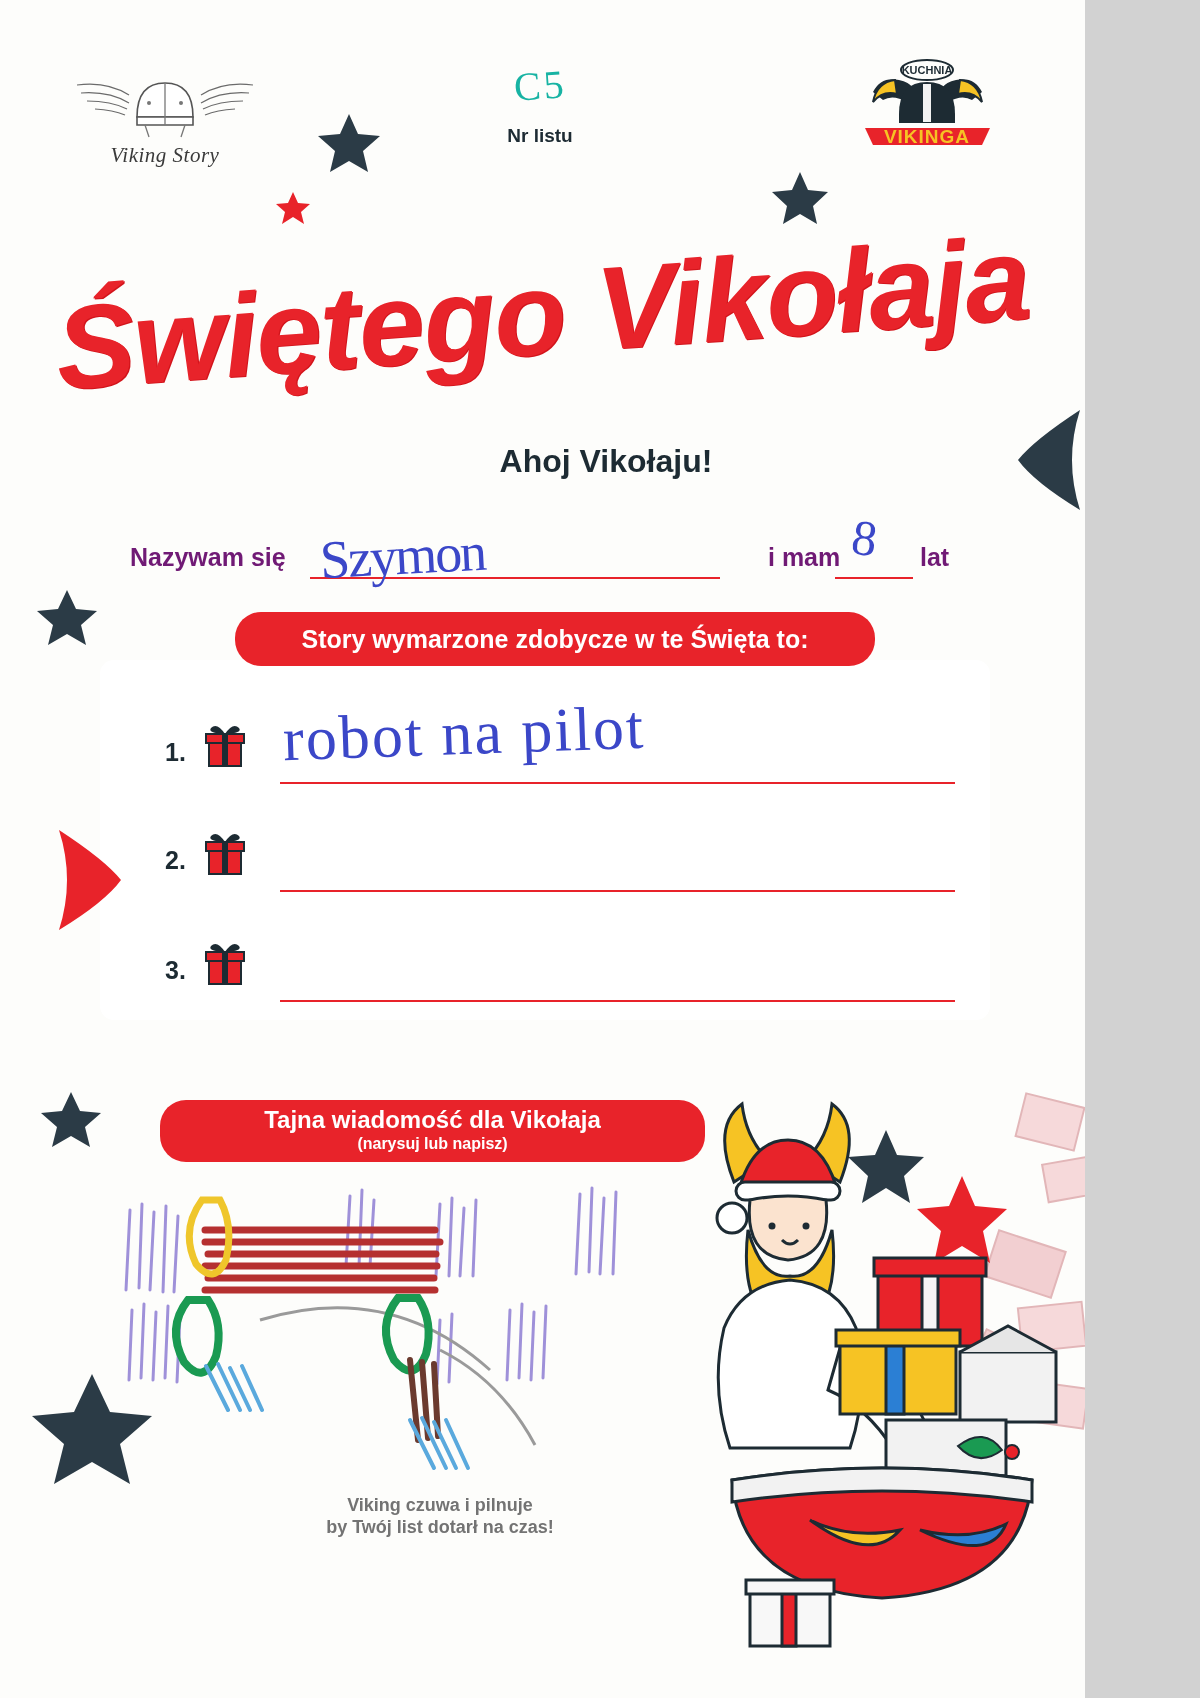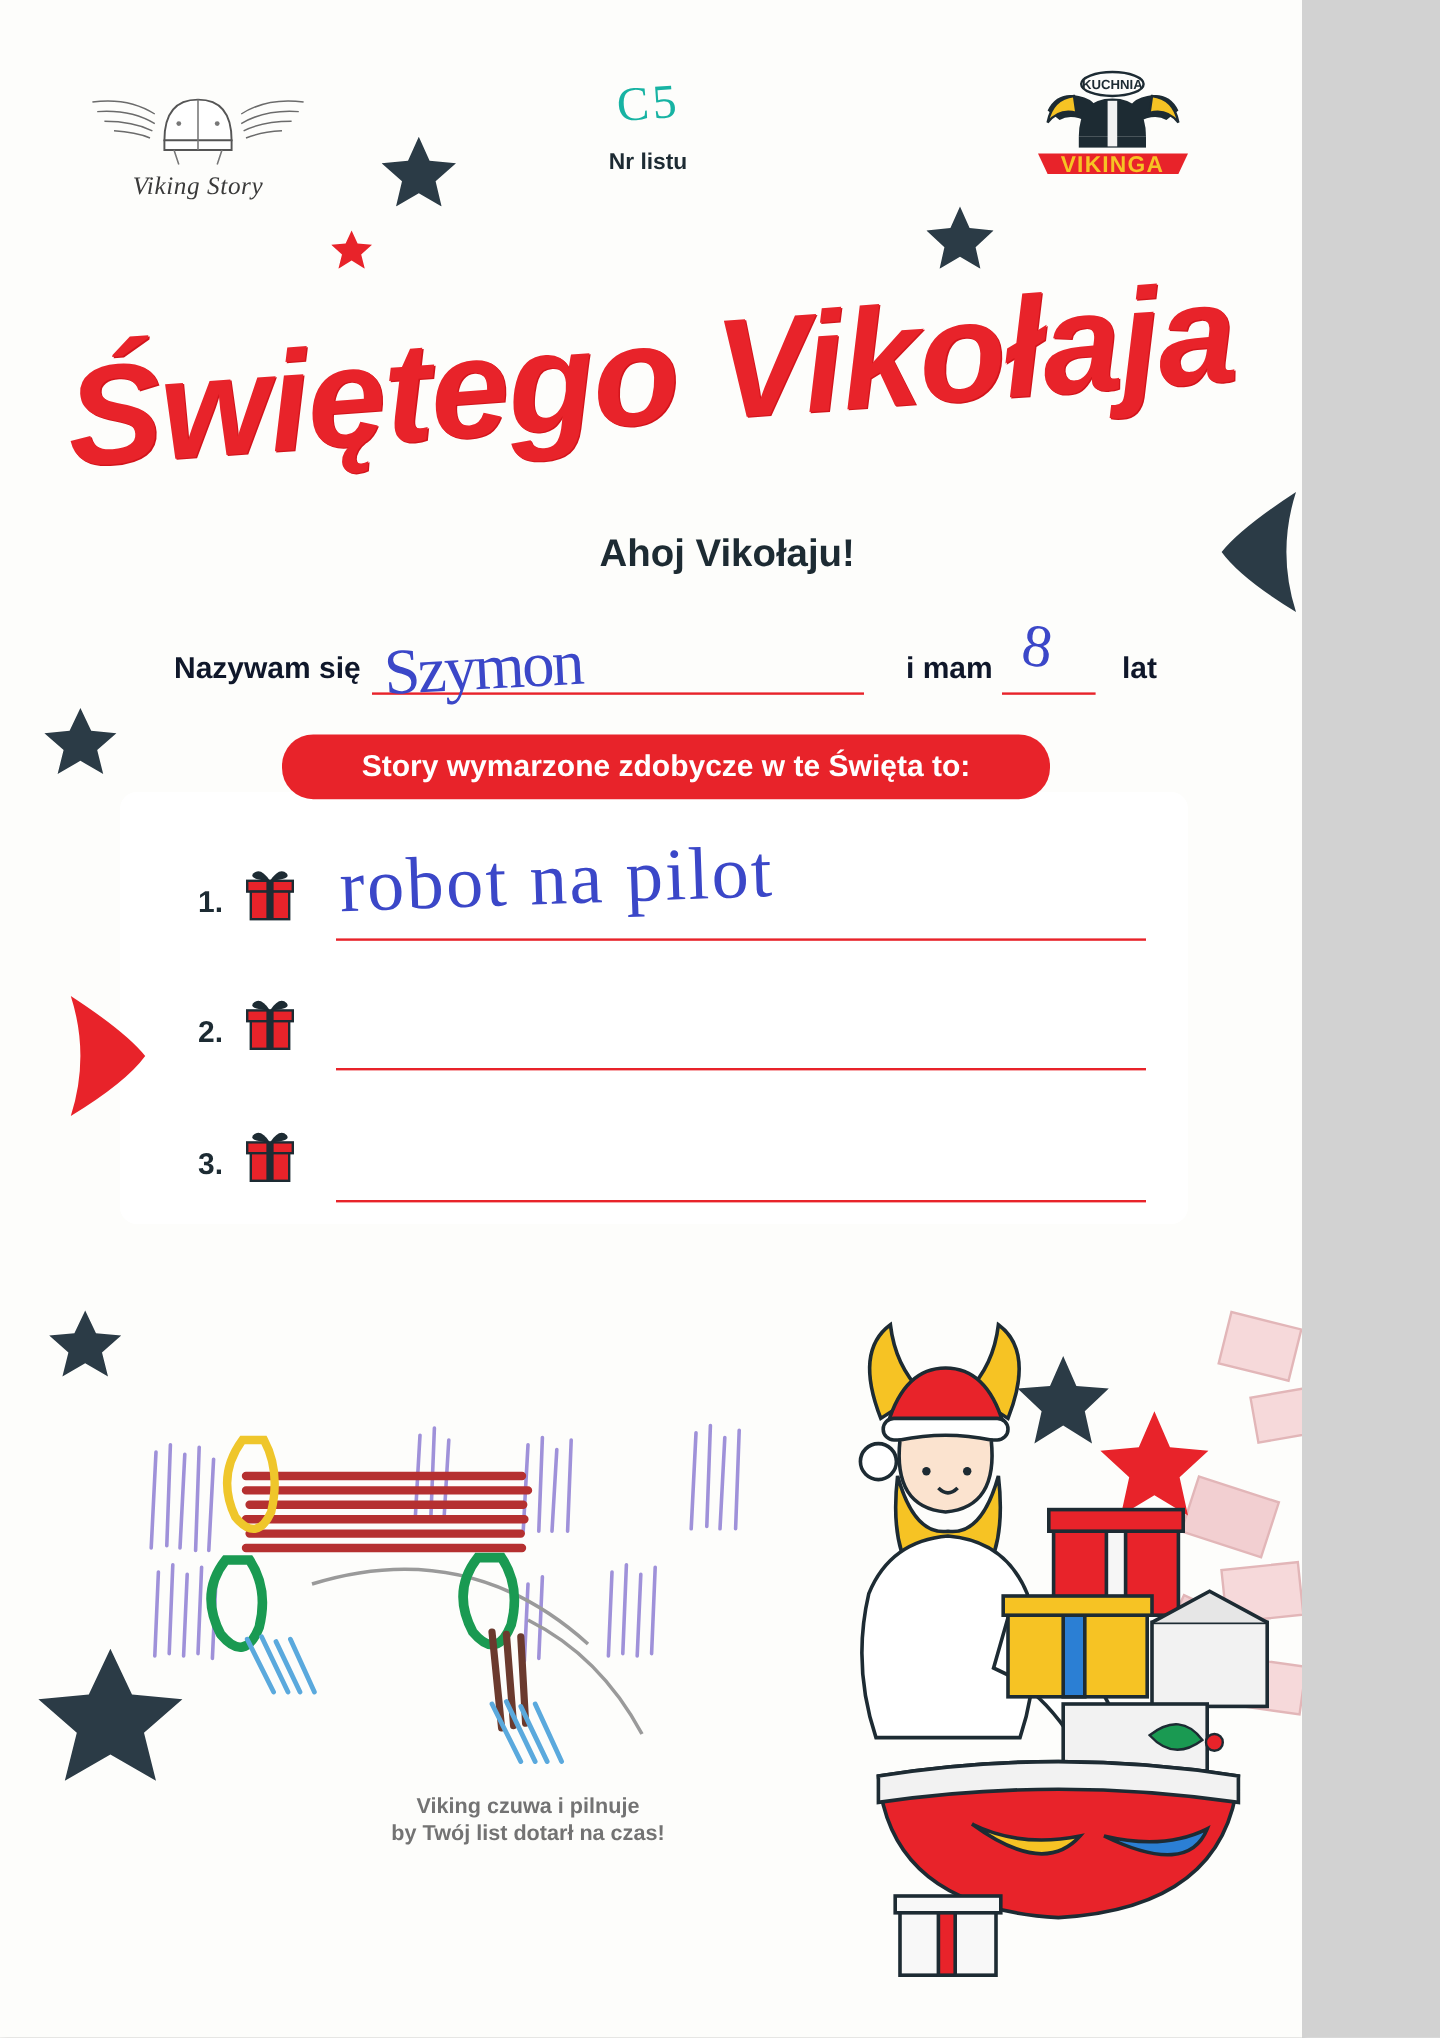--- a/index.html
+++ b/index.html
@@ -66,24 +66,24 @@
   .ahoj{
     position:absolute;left:0;top:443px;width:1188px;text-align:center;
     font-size:32px;font-weight:700;color:#1d2b33;margin-left:12px;
   }
 
   
   .nameline{
     position:absolute;left:130px;top:527px;width:835px;height:60px;
   }
   .nameline .lbl{
-    position:absolute;top:16px;font-size:25px;font-weight:700;color:#0f172a;margin-left:15px;
+    position:absolute;top:16px;font-size:25px;font-weight:700;color:#701a75;
   }
   .nm-lbl{left:0;}
-  .imam-lbl{left:610px;}
+  .imam-lbl{left:638px;}
   .lat-lbl{left:790px;}
   .rule{
     position:absolute;height:2px;background:#e8232a;
   }
   .rule-name{left:180px;top:50px;width:410px;}
   .rule-age{left:705px;top:50px;width:78px;}
   .hand-name{
     position:absolute;left:190px;top:-2px;
     font-family:"Liberation Serif", serif;
     font-size:54px;color:#3b47c8;
@@ -253,20 +253,24 @@
         <path d="M22 12 q8 -12 14 -6 q4 5 -14 6 z" fill="#1d2b33"></path>
         <rect x="3" y="12" width="38" height="9" fill="#e8232a" stroke="#1d2b33" stroke-width="2"></rect>
         <rect x="6" y="21" width="32" height="23" fill="#e8232a" stroke="#1d2b33" stroke-width="2"></rect>
         <rect x="19" y="12" width="6" height="32" fill="#1d2b33"></rect>
       </svg>
     </span>
     <span class="wish-hand"></span>
     <span class="wrule"></span>
   </div>
 
+  <div class="banner banner-secret">
+    <span>Tajna wiadomość dla Vikołaja</span>
+    <span class="sub">(narysuj lub napisz)</span>
+  </div>
 
   <div class="drawing">
     <svg width="590" height="330" viewBox="0 0 590 330">
       <g stroke="#8f7fd4" stroke-width="3" stroke-linecap="round" opacity=".85">
         <path d="M20 40 l-4 80 M32 34 l-3 84 M44 42 l-4 78 M56 36 l-3 86 M68 46 l-4 76"></path>
         <path d="M22 140 l-3 70 M34 134 l-3 74 M46 142 l-3 68 M58 136 l-3 72 M70 146 l-3 66"></path>
         <path d="M240 26 l-4 70 M252 20 l-3 76 M264 30 l-4 66"></path>
         <path d="M330 34 l-4 72 M342 28 l-3 78 M354 38 l-4 68 M366 30 l-3 76"></path>
         <path d="M470 24 l-4 80 M482 18 l-3 84 M494 28 l-4 76 M506 22 l-3 82"></path>
         <path d="M400 140 l-3 70 M412 134 l-3 74 M424 142 l-3 68 M436 136 l-3 72"></path>

